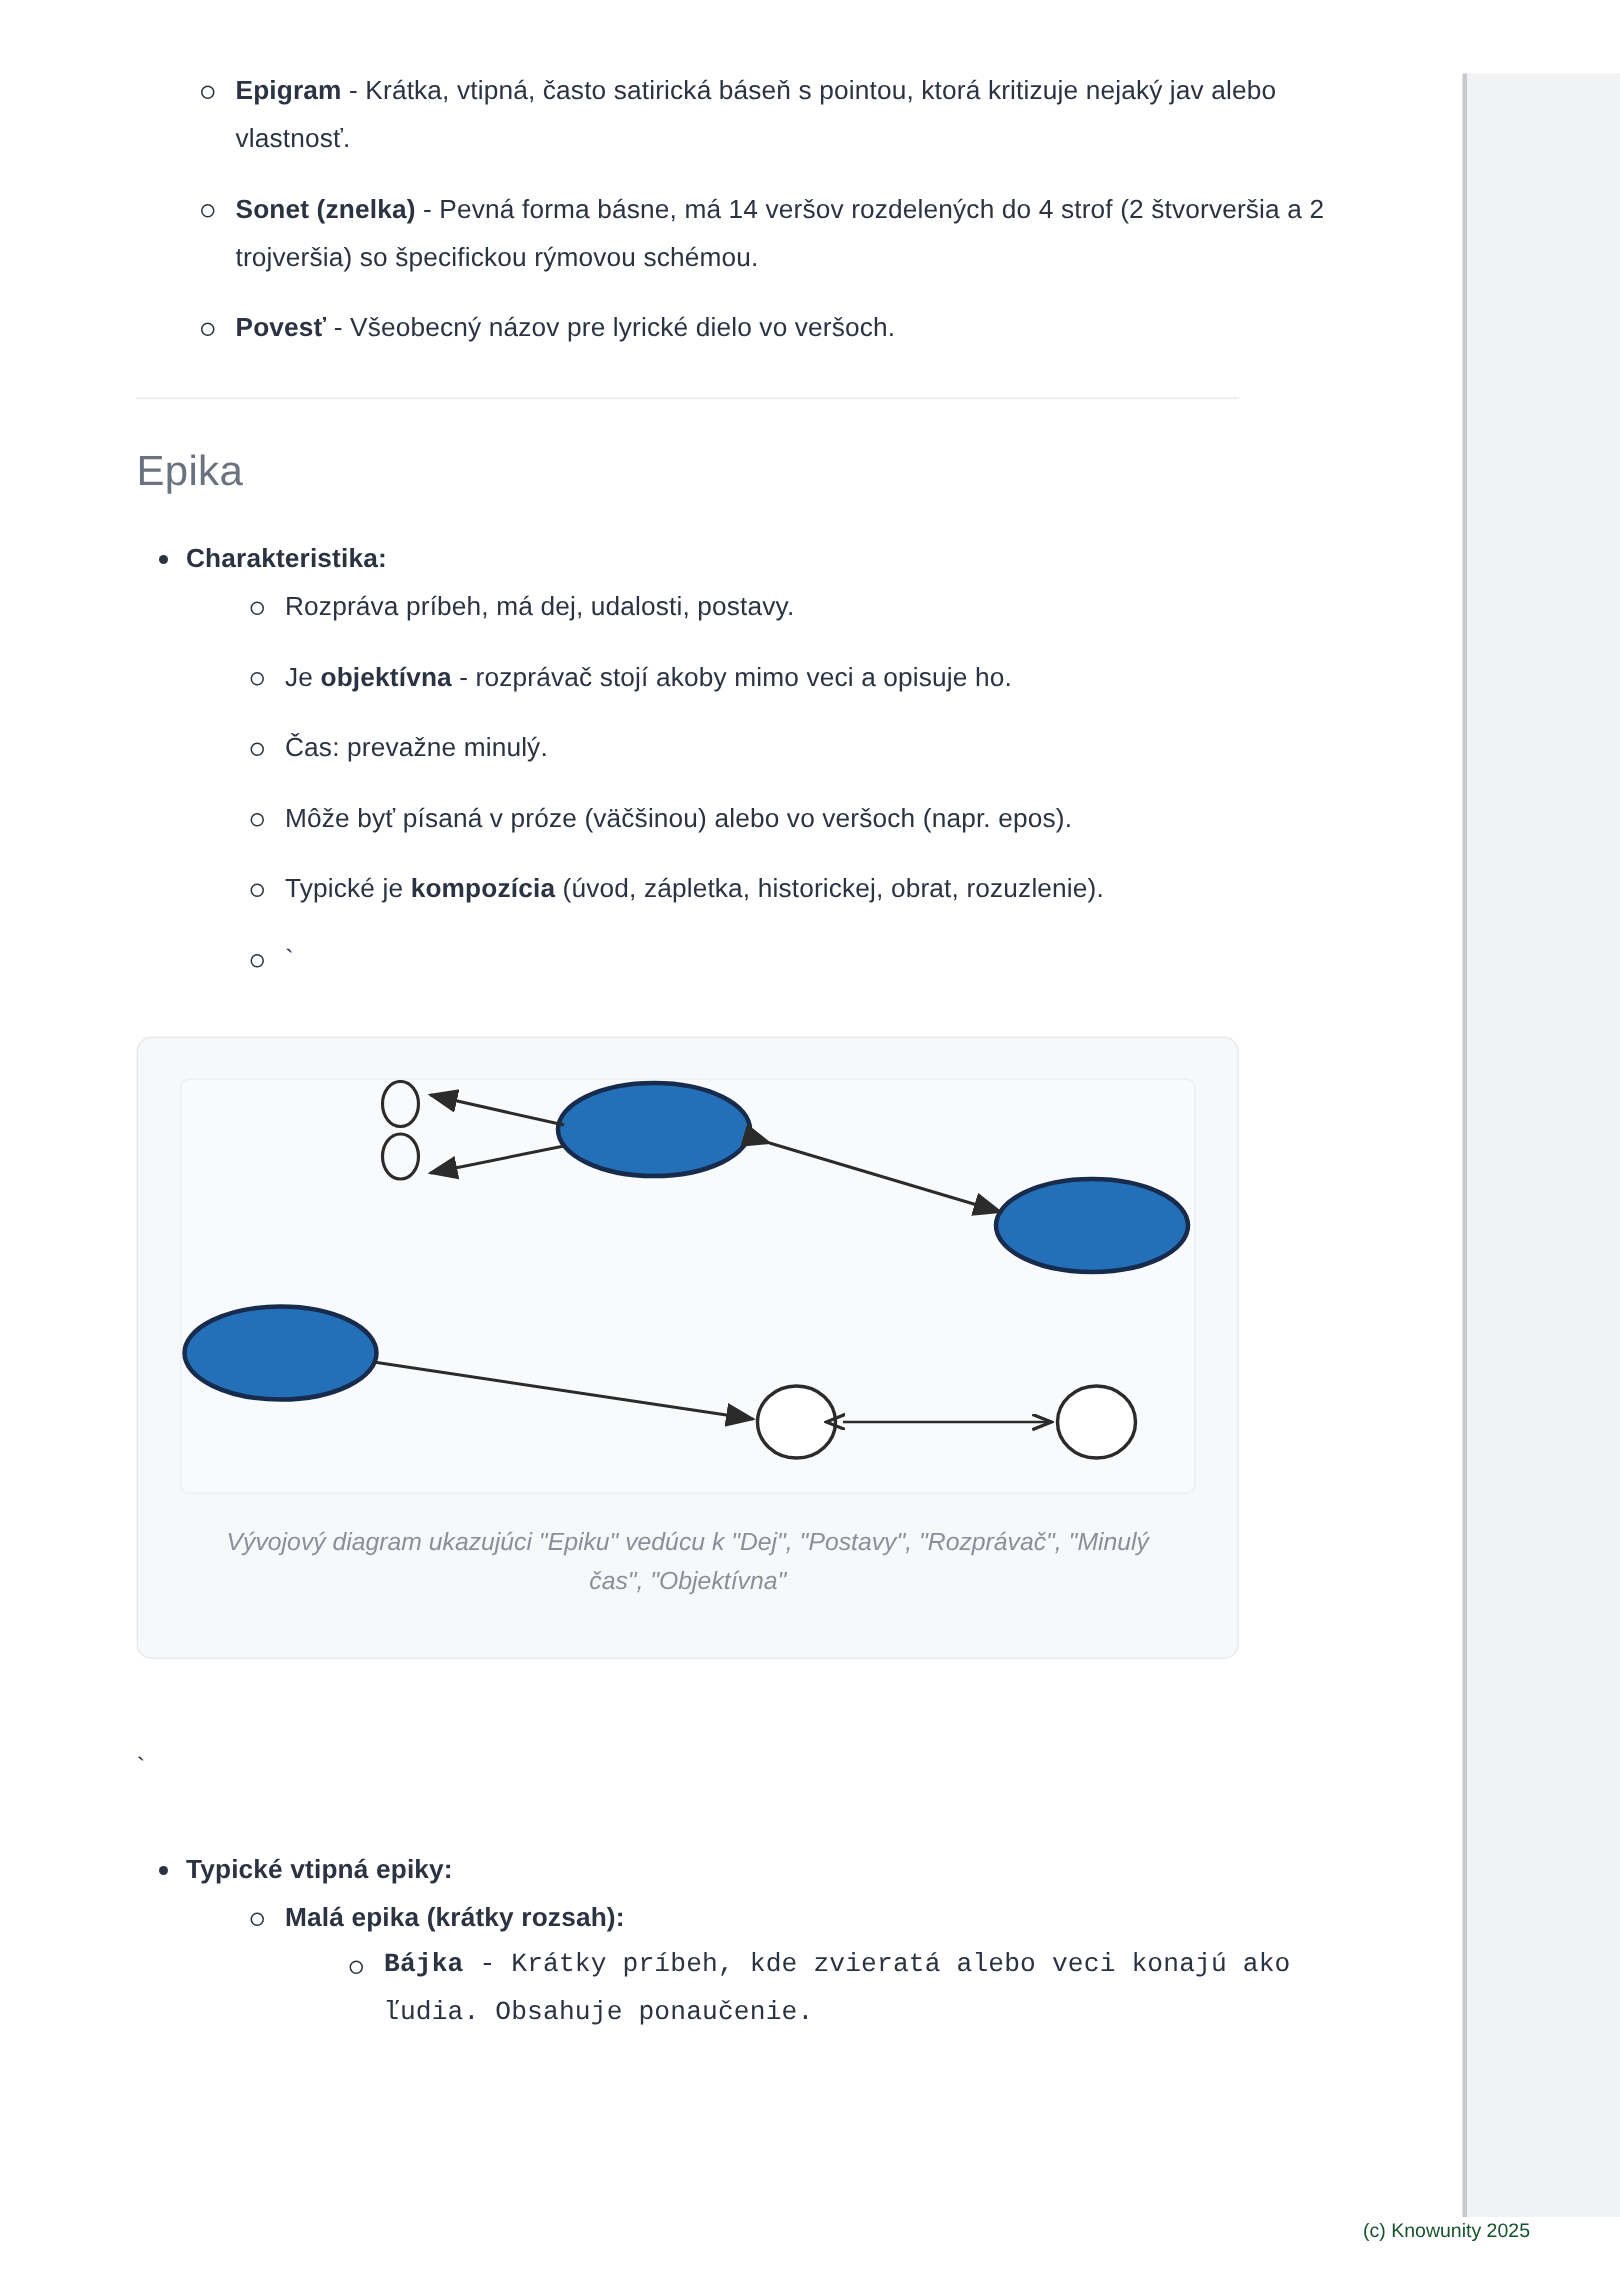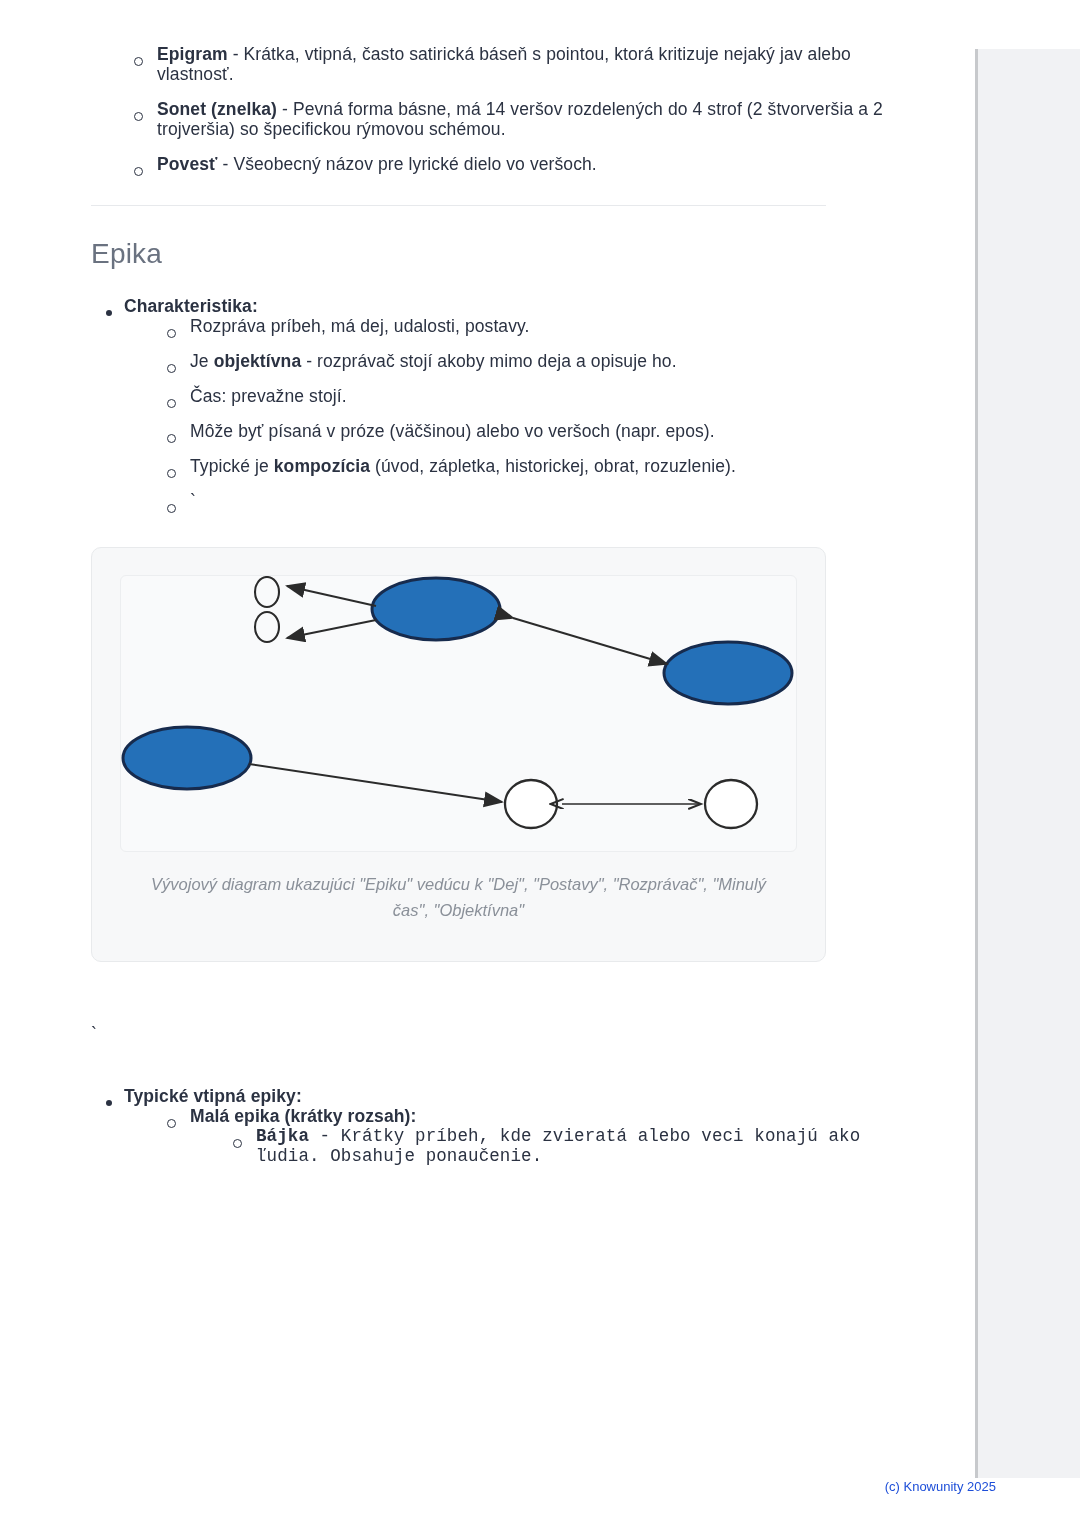--- a/index.html
+++ b/index.html
@@ -36,21 +36,21 @@
   }
 
   
   ul.lvl1, ul.lvl2, ul.lvl3 {
     margin: 0; padding: 0; list-style: none;
   }
   .li {
     position: relative;
     color: #2b3242;
     font-size: 17.5px;
-    line-height: 20px;
+    line-height: 32px;
     letter-spacing: 0.1px;
   }
   
   .lvl2 > .li {
     padding-left: 66px;
     margin-bottom: 15px;
   }
   .lvl2 > .li::before {
     content: "";
     position: absolute;
@@ -138,24 +138,24 @@
   .stray {
     color: #2b3242;
     font-size: 17.5px;
     line-height: 32px;
     margin: 56px 0 0 0;
   }
 
   
   .watermark {
     position: absolute;
-    right: 84px;
+    right: 60px;
     bottom: 34px;
     font-size: 13px;
-    color: #1d4ed8;
+    color: #14532d;
     white-space: nowrap;
   }
 </style>
 </head>
 <body>
 
 <div class="page">
 
   <div class="side-panel"></div>
 
@@ -178,24 +178,24 @@
     <h2 class="h2">Epika</h2>
 
     <ul class="lvl1">
       <li class="li">
         <span class="b">Charakteristika:</span>
         <ul class="lvl2 sub-wrap">
           <li class="li">
             <span>Rozpráva príbeh, má dej, udalosti, postavy.</span><span class="b"></span><span></span>
           </li>
           <li class="li">
-            <span>Je </span><span class="b">objektívna</span><span> - rozprávač stojí akoby mimo deja a opisuje ho.</span>
-          </li>
-          <li class="li">
-            <span>Čas: prevažne stojí.</span><span class="b"></span><span></span>
+            <span>Je </span><span class="b">objektívna</span><span> - rozprávač stojí akoby mimo veci a opisuje ho.</span>
+          </li>
+          <li class="li">
+            <span>Čas: prevažne minulý.</span><span class="b"></span><span></span>
           </li>
           <li class="li">
             <span>Môže byť písaná v próze (väčšinou) alebo vo veršoch (napr. epos).</span><span class="b"></span><span></span>
           </li>
           <li class="li">
             <span>Typické je </span><span class="b">kompozícia</span><span> (úvod, zápletka, historickej, obrat, rozuzlenie).</span>
           </li>
           <li class="li">
             <span>`</span>
           </li>

